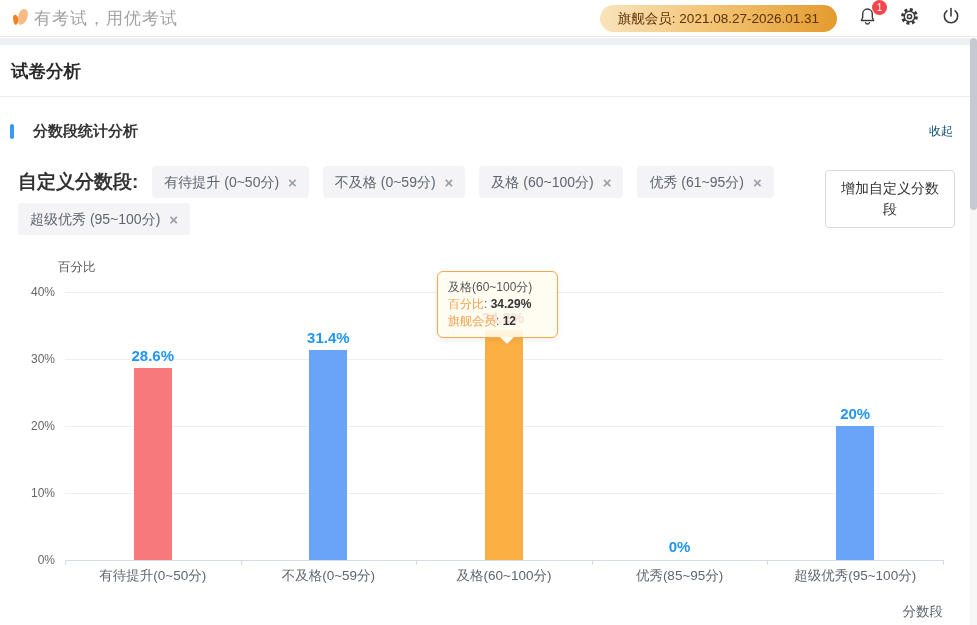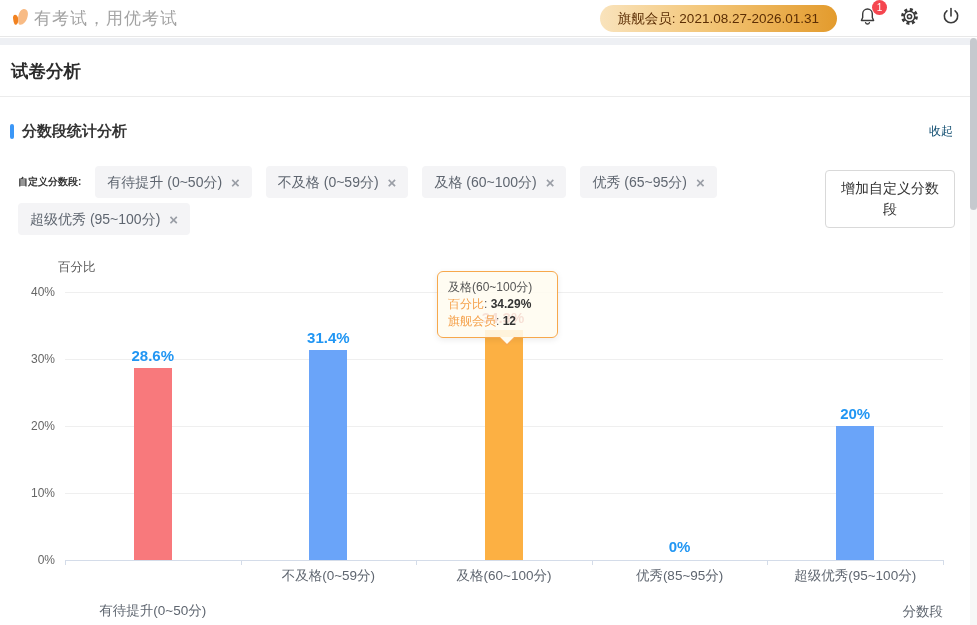--- a/index.html
+++ b/index.html
@@ -30,30 +30,30 @@
   
   .page-gap { position:absolute; top:38px; left:0; width:977px; height:7px; background:#eef0f4; }
   
   .page-title { position:absolute; top:59px; left:11px; font-size:17.5px; font-weight:bold; color:#2b2b2b; }
   .title-divider { position:absolute; top:96px; left:0; width:970px; height:1px; background:#ececec; }
   
   .section-header {
     position:absolute; top:122px; left:10px; right:24px;
     display:flex; align-items:center; justify-content:space-between;
   }
-  .section-left { display:flex; align-items:center; }
+  .section-left { display:flex; align-items:center;gap:11px; }
   .section-marker { width:4px; height:15px; border-radius:2px; background:#3b97f7; margin-right:8px; }
   .section-title { font-size:15px; font-weight:bold; color:#333; }
   .collapse-link { font-size:12px; color:#0c4a6e; cursor:pointer; }
   
   .filter-area {
     position:absolute; top:166px; left:18px; width:785px;
     display:flex; flex-wrap:wrap; align-items:flex-start;
   }
-  .filter-label { font-size:10px; font-weight:bold; color:#333; line-height:32px; margin-right:14px; white-space:nowrap; }
+  .filter-label { font-size:19px; font-weight:bold; color:#333; line-height:32px; margin-right:14px; white-space:nowrap; }
   .tag {
     background:#f4f4f6; border-radius:4px; height:32px; line-height:32px;
     padding:0 12px; font-size:14px; color:#5f6670; margin:0 14px 5px 0;
     display:flex; align-items:center; cursor:default; white-space:nowrap;
   }
   .tag .close { margin-left:9px; color:#9a9ea6; font-size:15px; font-weight:bold; cursor:pointer; line-height:1; }
   .add-range-btn {
     position:absolute; top:170px; right:22px; width:130px; padding:7px 12px;
     background:#fff; border:1px solid #d9d9d9; border-radius:4px;
     font-size:14px; color:#333; text-align:center; line-height:21px; cursor:pointer;
@@ -156,21 +156,21 @@
     </div>
     <div class="tag">
       <span>不及格 (0~59分)</span>
       <span class="close">×</span>
     </div>
     <div class="tag">
       <span>及格 (60~100分)</span>
       <span class="close">×</span>
     </div>
     <div class="tag">
-      <span>优秀 (65~95分)</span>
+      <span>优秀 (61~95分)</span>
       <span class="close">×</span>
     </div>
     <div class="tag">
       <span>超级优秀 (95~100分)</span>
       <span class="close">×</span>
     </div>
   </div>
 <div class="add-range-btn">增加自定义分数段</div>
 
 <div class="chart">
@@ -188,21 +188,21 @@
     <div class="gridline" style="top: 37px;"></div>
     <div class="ytick" style="top: 30px;">40%</div>
     <div class="xtick" style="left: 65px;"></div>
     <div class="xtick" style="left: 240.6px;"></div>
     <div class="xtick" style="left: 416.2px;"></div>
     <div class="xtick" style="left: 591.8px;"></div>
     <div class="xtick" style="left: 767.4px;"></div>
     <div class="xtick" style="left: 943px;"></div>
     <div class="bar" style="left: 133.8px; top: 113.38px; height: 191.62px; background: rgb(248, 121, 124);"></div>
     <div class="bar-label" style="left: 112.8px; top: 92.38px; color: rgb(33, 150, 243);">28.6%</div>
-    <div class="cat-label" style="left: 65px; width: 175.6px; margin-top: 35px;">有待提升(0~50分)</div>
+    <div class="cat-label" style="left: 65px; width: 175.6px;">有待提升(0~50分)</div>
     <div class="bar" style="left: 309.4px; top: 94.62px; height: 210.38px; background: rgb(106, 164, 249);"></div>
     <div class="bar-label" style="left: 288.4px; top: 73.62px; color: rgb(33, 150, 243);">31.4%</div>
     <div class="cat-label" style="left: 240.6px; width: 175.6px;">不及格(0~59分)</div>
     <div class="bar" style="left: 485px; top: 75.257px; height: 229.743px; background: rgb(252, 176, 67);"></div>
     <div class="bar-label" style="left: 463px; top: 54.257px; color: #b91c1c;">34.3%</div>
     <div class="cat-label" style="left: 416.2px; width: 175.6px;">及格(60~100分)</div>
     <div class="bar-label" style="left: 639.6px; top: 283px; color: rgb(33, 150, 243);">0%</div>
     <div class="cat-label" style="left: 591.8px; width: 175.6px;">优秀(85~95分)</div>
     <div class="bar" style="left: 836.2px; top: 171px; height: 134px; background: rgb(106, 164, 249);"></div>
     <div class="bar-label" style="left: 815.2px; top: 150px; color: rgb(33, 150, 243);">20%</div>

